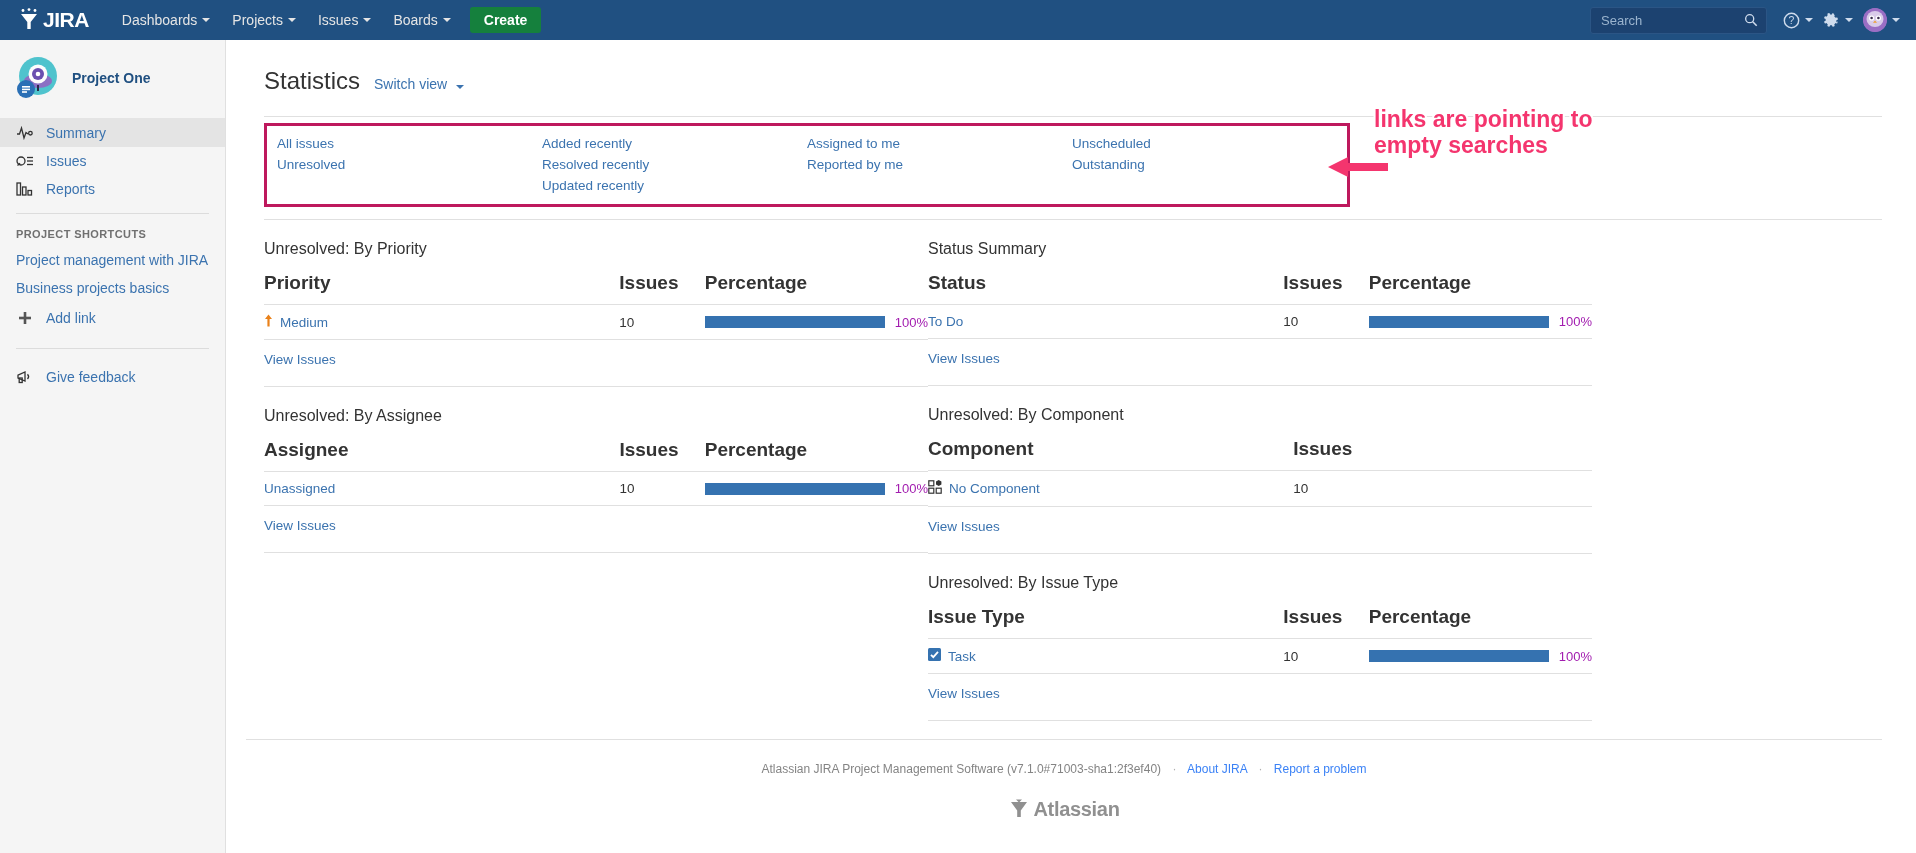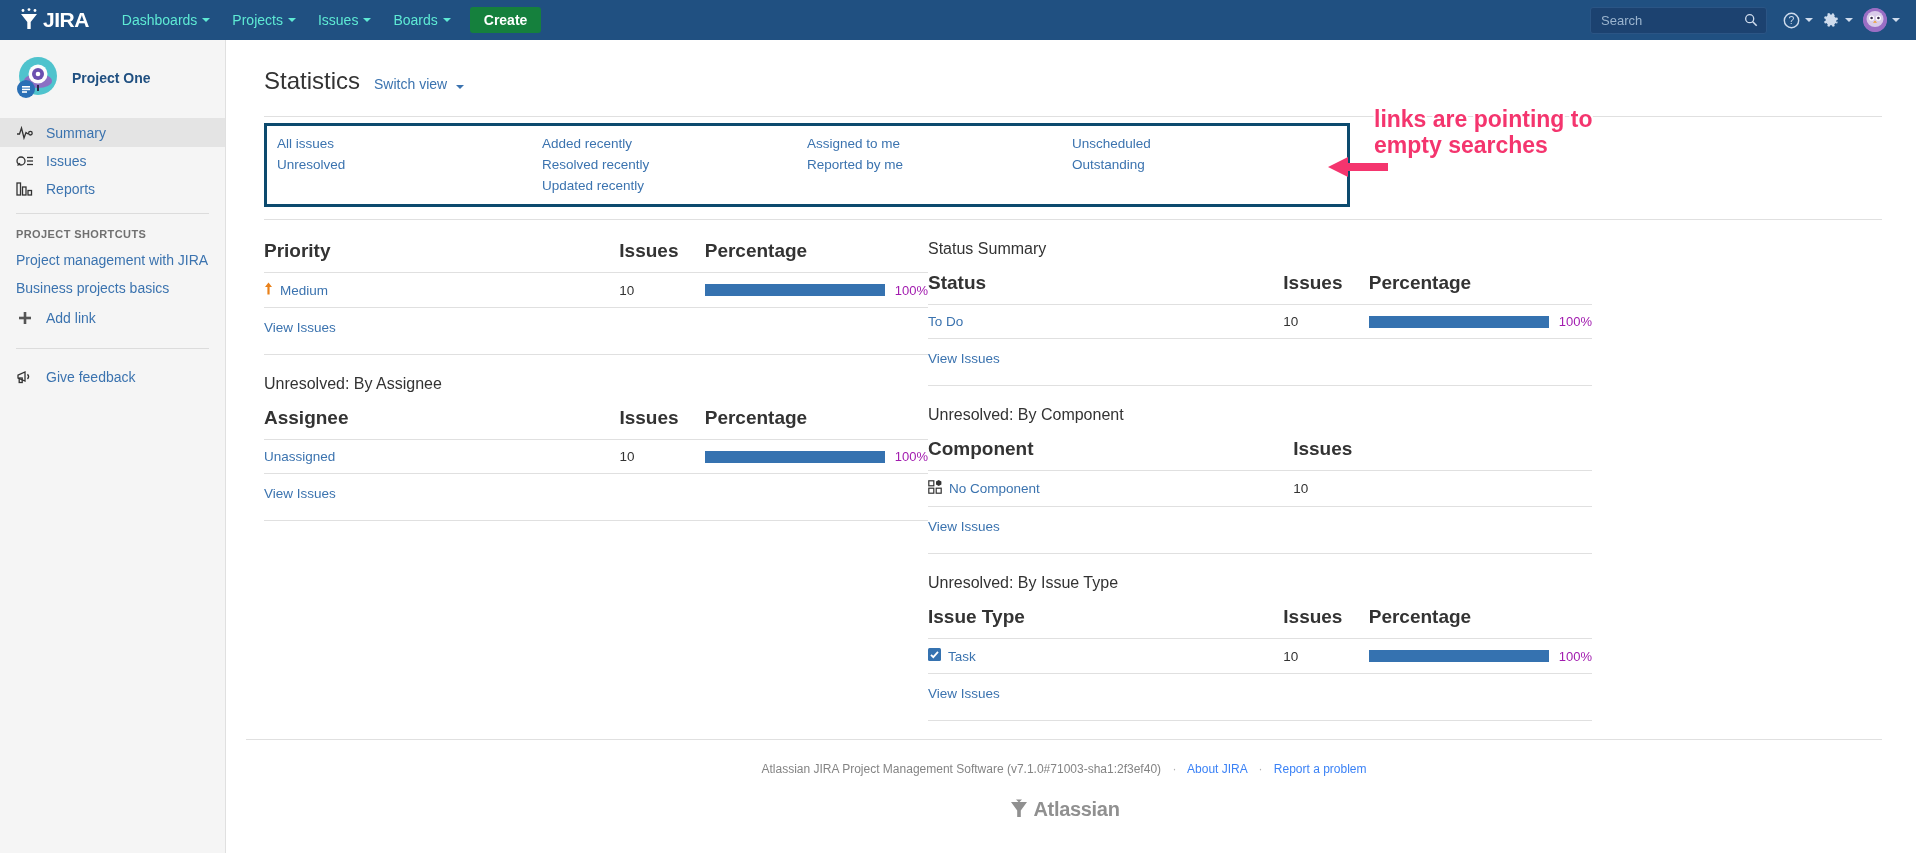--- a/index.html
+++ b/index.html
@@ -23,21 +23,21 @@
   }
   .jira-logo {
     display: flex; align-items: center;
     color: #fff; font-size: 21px; font-weight: bold;
     letter-spacing: -0.5px;
     margin-right: 22px;
     height: 40px;
   }
   .jira-logo svg { margin-right: 3px; }
   .nav-item {
-    color: #5eead4; font-size: 14px;
+    color: #e5e5e5; font-size: 14px;
     padding: 0 11px; height: 40px;
     display: flex; align-items: center;
     cursor: pointer; white-space: nowrap;
   }
   .caret {
     display: inline-block;
     width: 0; height: 0;
     border-left: 4px solid transparent;
     border-right: 4px solid transparent;
     border-top: 4px solid currentColor;
@@ -174,21 +174,21 @@
   .hr-top {
     border: none; border-top: 1px solid #e0e0e0;
     margin: 22px 0 0 18px;
   }
 
   
   .links-wrap { position: relative; padding-left: 18px; }
   .links-grid {
     display: grid;
     grid-template-columns: repeat(4, 1fr);
-    border: 3px solid #0c4a6e;
+    border: 3px solid #be185d;
     padding: 9px 10px 10px 10px;
     margin-top: 6px;
     width: 1086px;
   }
   .links-col { display: flex; flex-direction: column; gap: 4px; }
   .links-col a {
     color: #3b73af; font-size: 13.5px; text-decoration: none;
     line-height: 17px; cursor: pointer; width: fit-content;
   }
 
@@ -490,20 +490,21 @@
       <div class="annotation">links are pointing to empty searches</div>
     </div>
 
     <hr class="hr-under-links">
 
     <div class="report-cols">
 
       <div class="report-col">
 
         <div class="block">
+          <h2 class="block-title">Unresolved: By Priority</h2>
           <table class="stat">
             <thead>
               <tr>
                 <th class="col-name">Priority</th>
                 <th class="col-issues">Issues</th>
                 <th class="col-pct">Percentage</th>
               </tr>
             </thead>
             <tbody>
               <tr>

